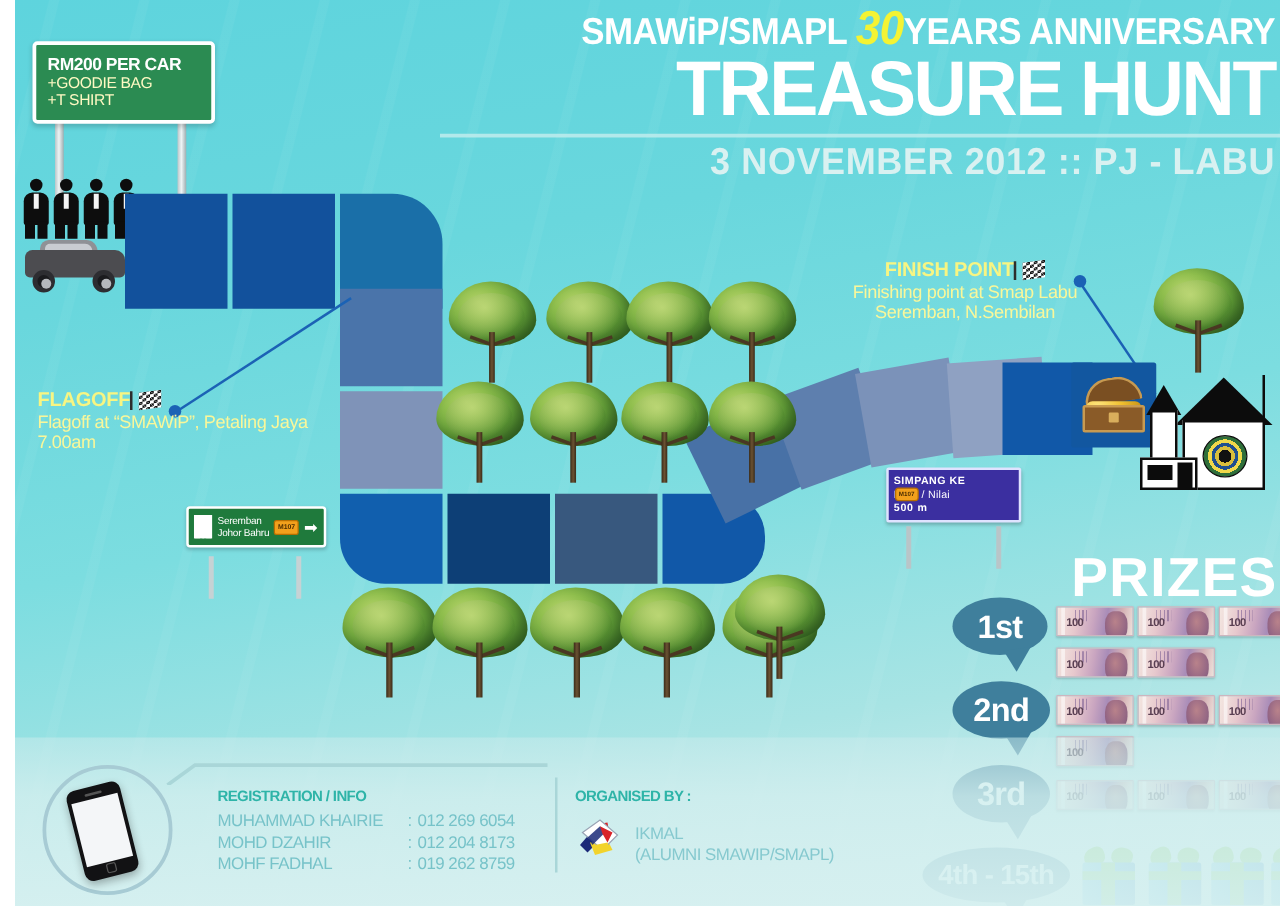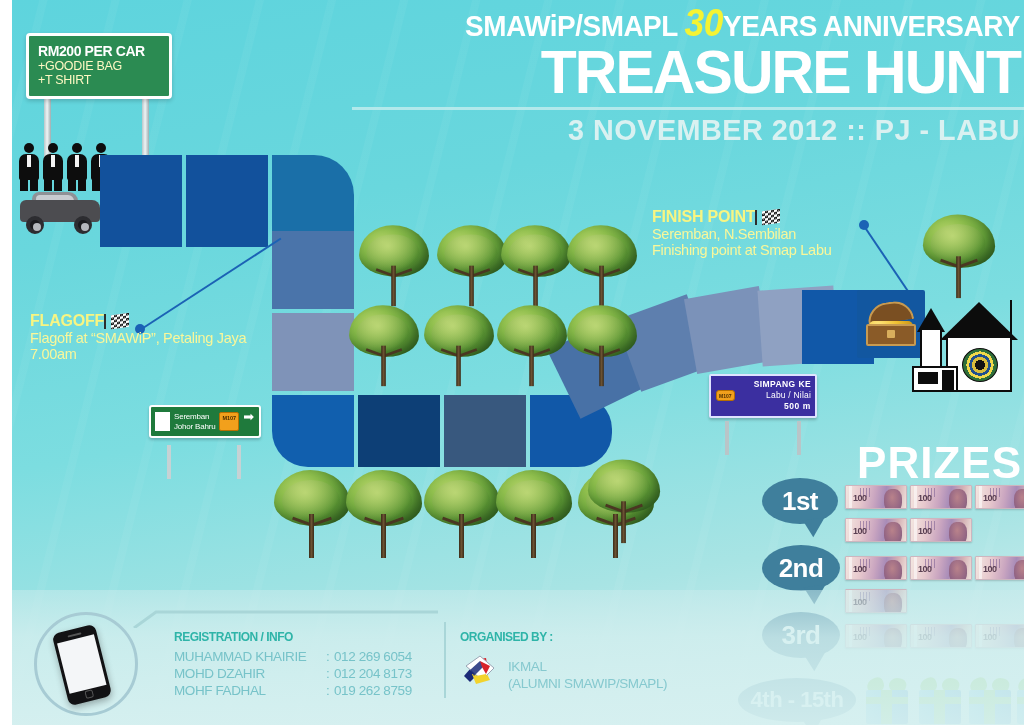--- a/index.html
+++ b/index.html
@@ -122,60 +122,60 @@
   .tree .br1, .tree .br2 {
     position:absolute; top:50px; width:20px; height:3px; background:#4a3722;
   }
   .tree .br1 { left:22px; transform: rotate(20deg); }
   .tree .br2 { left:42px; transform: rotate(-20deg); }
 
   
   .callout-title { font-size:16px; font-weight:bold; color:#f7f582; letter-spacing:-0.2px; }
   .callout-body { font-size:14.5px; color:#f9f79a; line-height:16px; letter-spacing:-0.3px; }
   #flagoff { position:absolute; left:18px; top:312px; width:270px; }
-  #finish { position:absolute; left:640px; top:208px; width:240px; }
+  #finish { position:absolute; left:640px; top:208px; width:240px; text-align:center; }
 
   .chequer {
     display:inline-block; width:18px; height:14px; vertical-align:-2px; margin-left:5px;
     background-image:
       linear-gradient(45deg,#111 25%,transparent 25%,transparent 75%,#111 75%),
       linear-gradient(45deg,#111 25%,#fff 25%,#fff 75%,#111 75%);
     background-size: 6px 5px; background-position: 0 0, 3px 2.5px;
     transform: skewY(-8deg);
   }
   .chequer-pole { display:inline-block; width:2px; height:15px; background:#2d2d2d; vertical-align:-3px; }
 
   .lead-line { position:absolute; background:#1b62b5; height:2px; transform-origin: left center; }
   .lead-dot { position:absolute; width:10px; height:10px; border-radius:50%; background:#1b62b5; }
 
   
   #seremban-sign { position:absolute; left:137px; top:405px; width:112px; }
   .gsign {
     background:#1f7a3c; border:2px solid #ffffff; border-radius:3px; padding:5px 5px 5px 4px;
-    display:flex; gap:4px; box-shadow:0 2px 3px rgba(0,0,0,.2);
+    display:flex; align-items:center; gap:4px; box-shadow:0 2px 3px rgba(0,0,0,.2);
   }
   .gsign .hwy {
     width:15px; height:19px; flex:none;
     background: linear-gradient(#fff 0 100%);
     -webkit-mask: linear-gradient(#000 0 0);
     position:relative;
   }
   .gsign-text { color:#ffffff; font-size:8px; line-height:9.5px; letter-spacing:-0.2px; white-space:nowrap; }
   .route-badge {
     background:#f2a01c; color:#4a2c00; font-size:5.5px; font-weight:bold;
     padding:2px 2px; border-radius:2px; flex:none; border:1px solid #b86f00;
   }
   .arrow-w { color:#fff; font-size:13px; line-height:10px; flex:none; }
   .gpost { position:absolute; width:4px; height:34px; background:#c6d2d4; top:40px; }
 
   
   #simpang-sign { position:absolute; left:697px; top:374px; width:108px; }
   .bsign {
     background:#3b2fa0; border:2px solid #dfe3ff; border-radius:2px; padding:3px 4px 4px;
-    text-align:right; color:#fff; box-shadow:0 2px 3px rgba(0,0,0,.22); position:relative;
+    text-align:left; color:#fff; box-shadow:0 2px 3px rgba(0,0,0,.22); position:relative;
   }
   .bs-l1 { font-size:8.5px; font-weight:bold; letter-spacing:0.4px; line-height:11px; }
   .bs-l2 { font-size:8.5px; line-height:11px; letter-spacing:0.2px; }
   .bs-l3 { font-size:8.5px; font-weight:bold; line-height:11px; letter-spacing:0.6px; }
   .bs-badge {
     position:absolute; left:5px; top:14px; background:#f2a01c; border:1px solid #b86f00;
     color:#4a2c00; font-size:5px; font-weight:bold; padding:1.5px 2px; border-radius:3px;
   }
   .bpost { position:absolute; width:4px; height:34px; background:#b9c5c8; top:47px; }
 
@@ -497,22 +497,22 @@
   <div id="flagoff">
     <div class="callout-title"><span>FLAGOFF</span><span class="chequer-pole"></span><span class="chequer"></span></div>
     <div class="callout-body">Flagoff at “SMAWiP”, Petaling Jaya</div>
     <div class="callout-body">7.00am</div>
   </div>
 
   <div class="lead-line" style="left:852px; top:225px; width:108px; transform: rotate(56deg);"></div>
   <div class="lead-dot" style="left:847px; top:220px;"></div>
   <div id="finish">
     <div class="callout-title"><span>FINISH POINT</span><span class="chequer-pole"></span><span class="chequer"></span></div>
+    <div class="callout-body">Finishing point at Smap Labu</div>
     <div class="callout-body">Seremban, N.Sembilan</div>
-    <div class="callout-body">Finishing point at Smap Labu</div>
   </div>
 
   <div id="seremban-sign">
     <div class="gsign">
       <svg class="hwy" viewBox="0 0 15 19">
         <path d="M1 19 L4.5 3 L6.5 3 L5 19 Z" fill="#fff"></path>
         <path d="M14 19 L10.5 3 L8.5 3 L10 19 Z" fill="#fff"></path>
         <rect x="6.8" y="6" width="1.4" height="3" fill="#fff"></rect>
         <rect x="6.8" y="11" width="1.4" height="3" fill="#fff"></rect>
         <rect x="6.8" y="16" width="1.4" height="3" fill="#fff"></rect>

